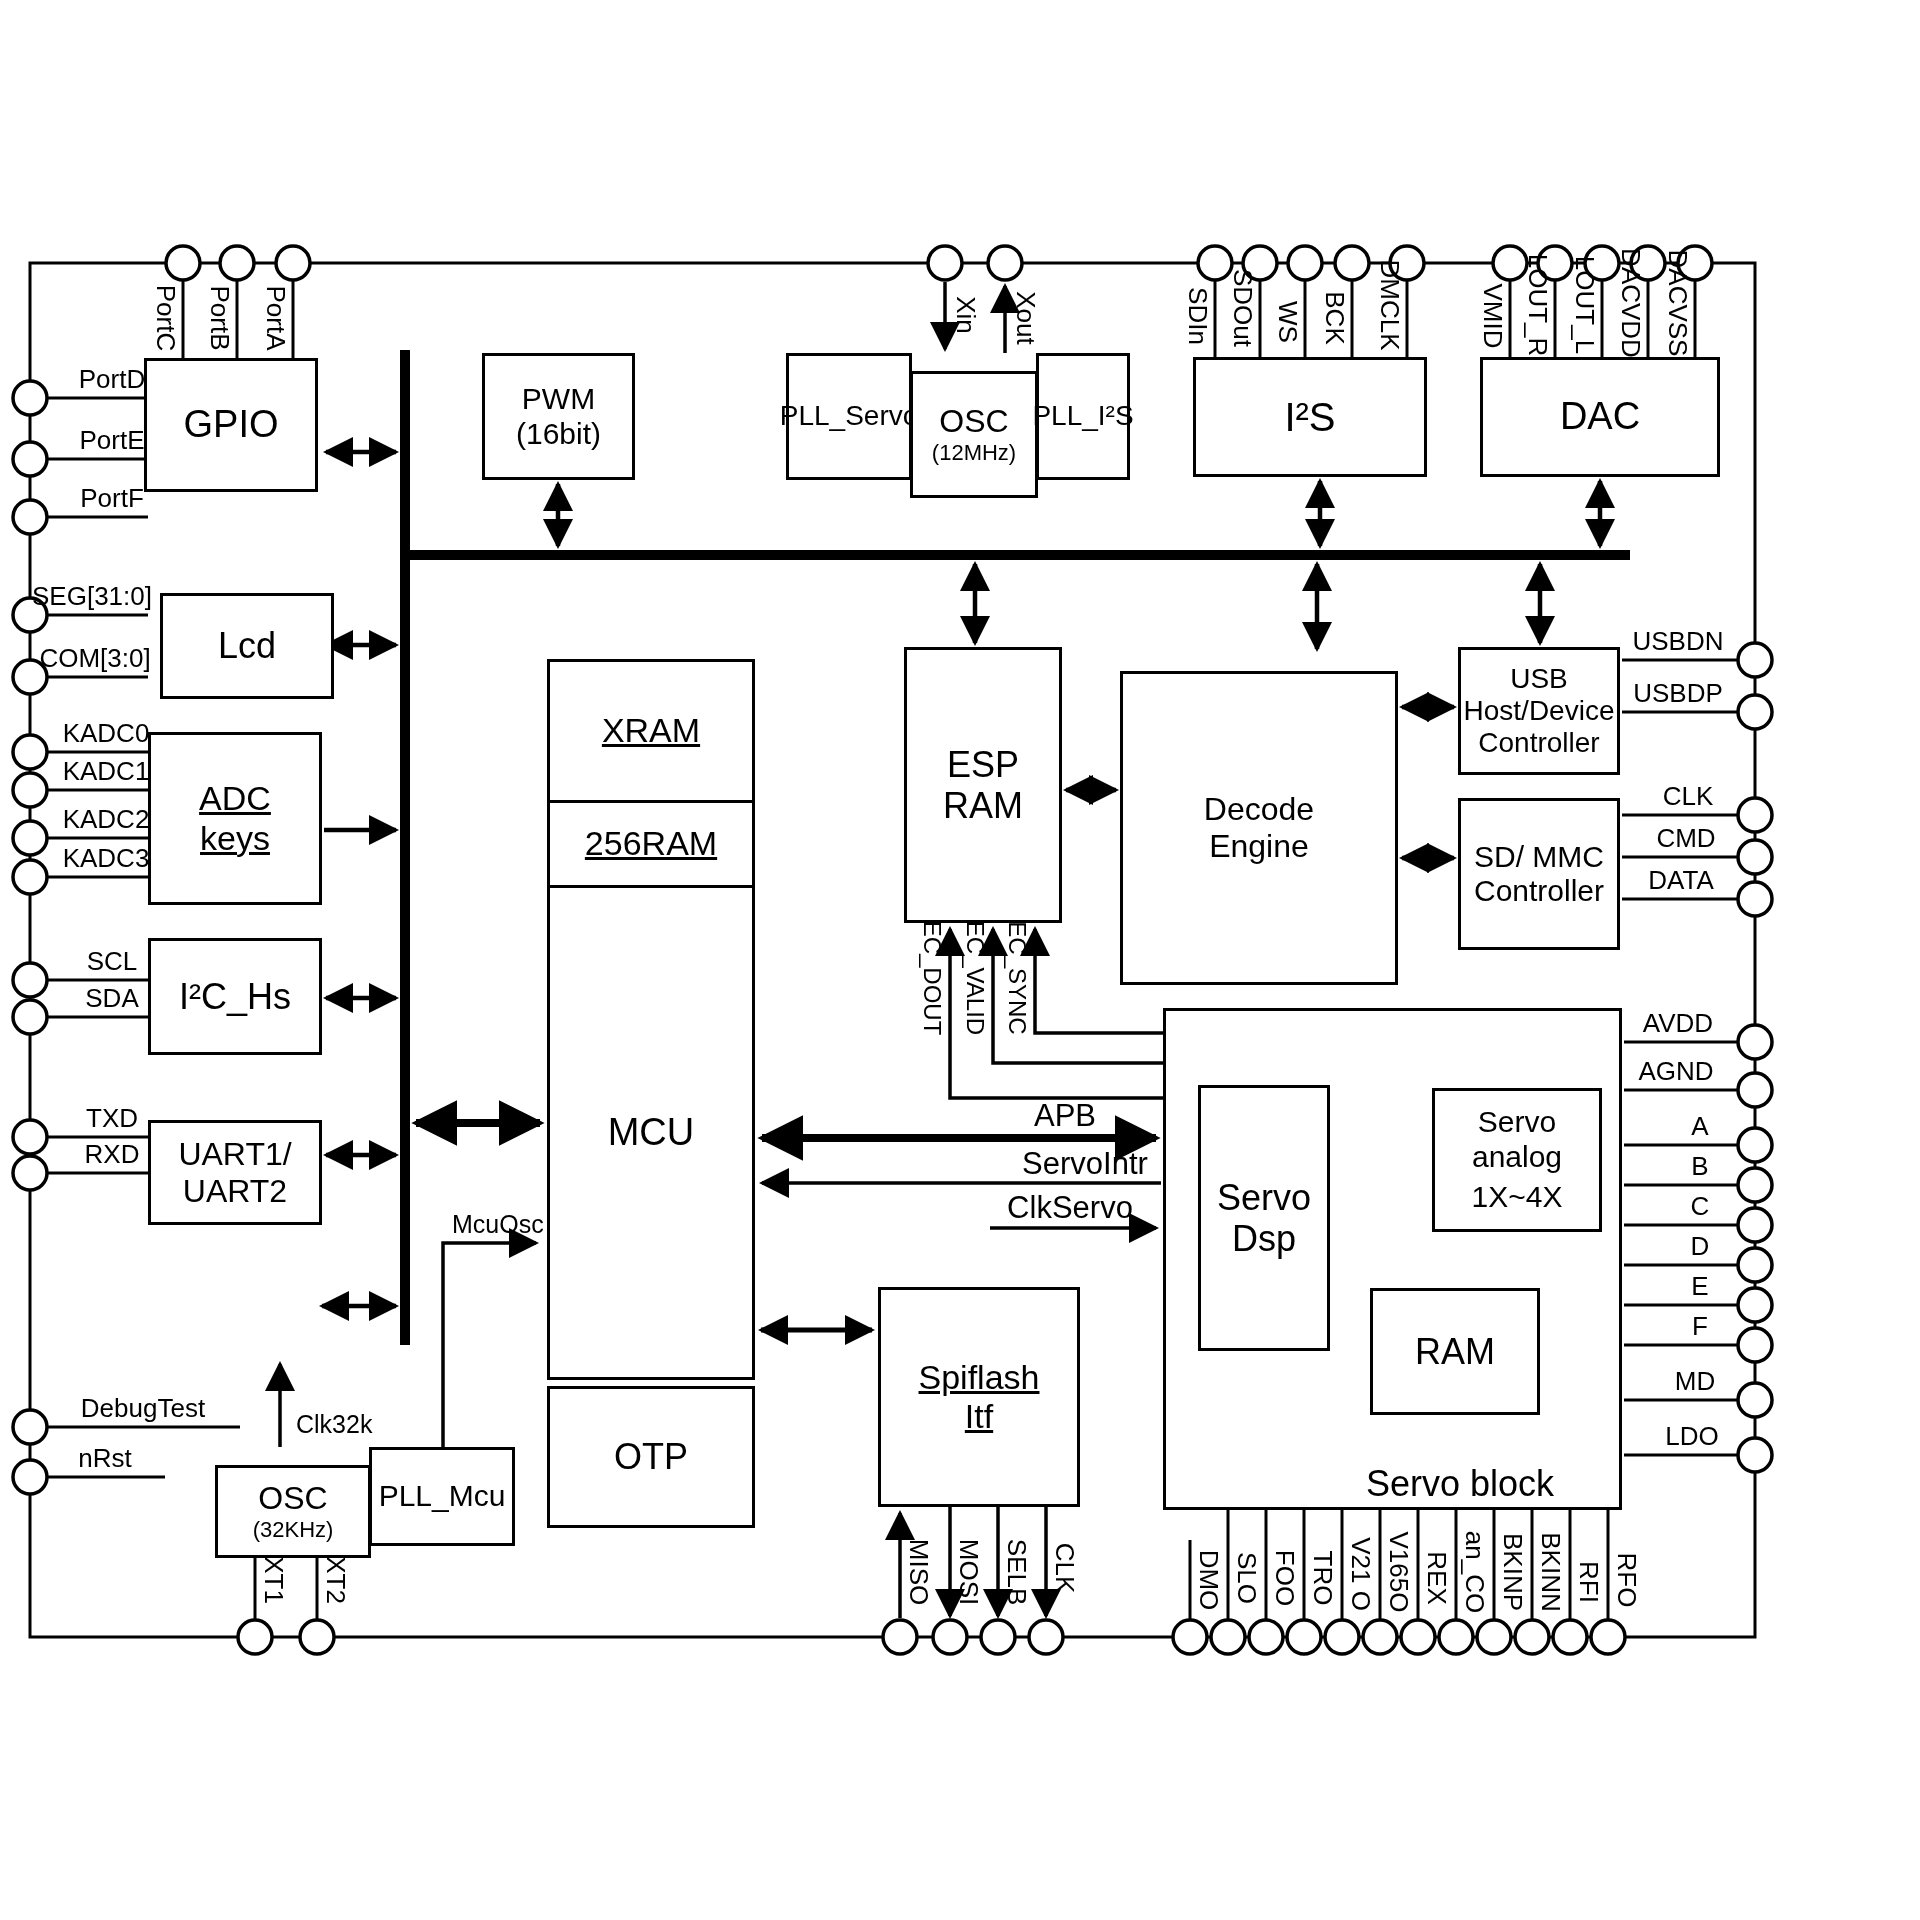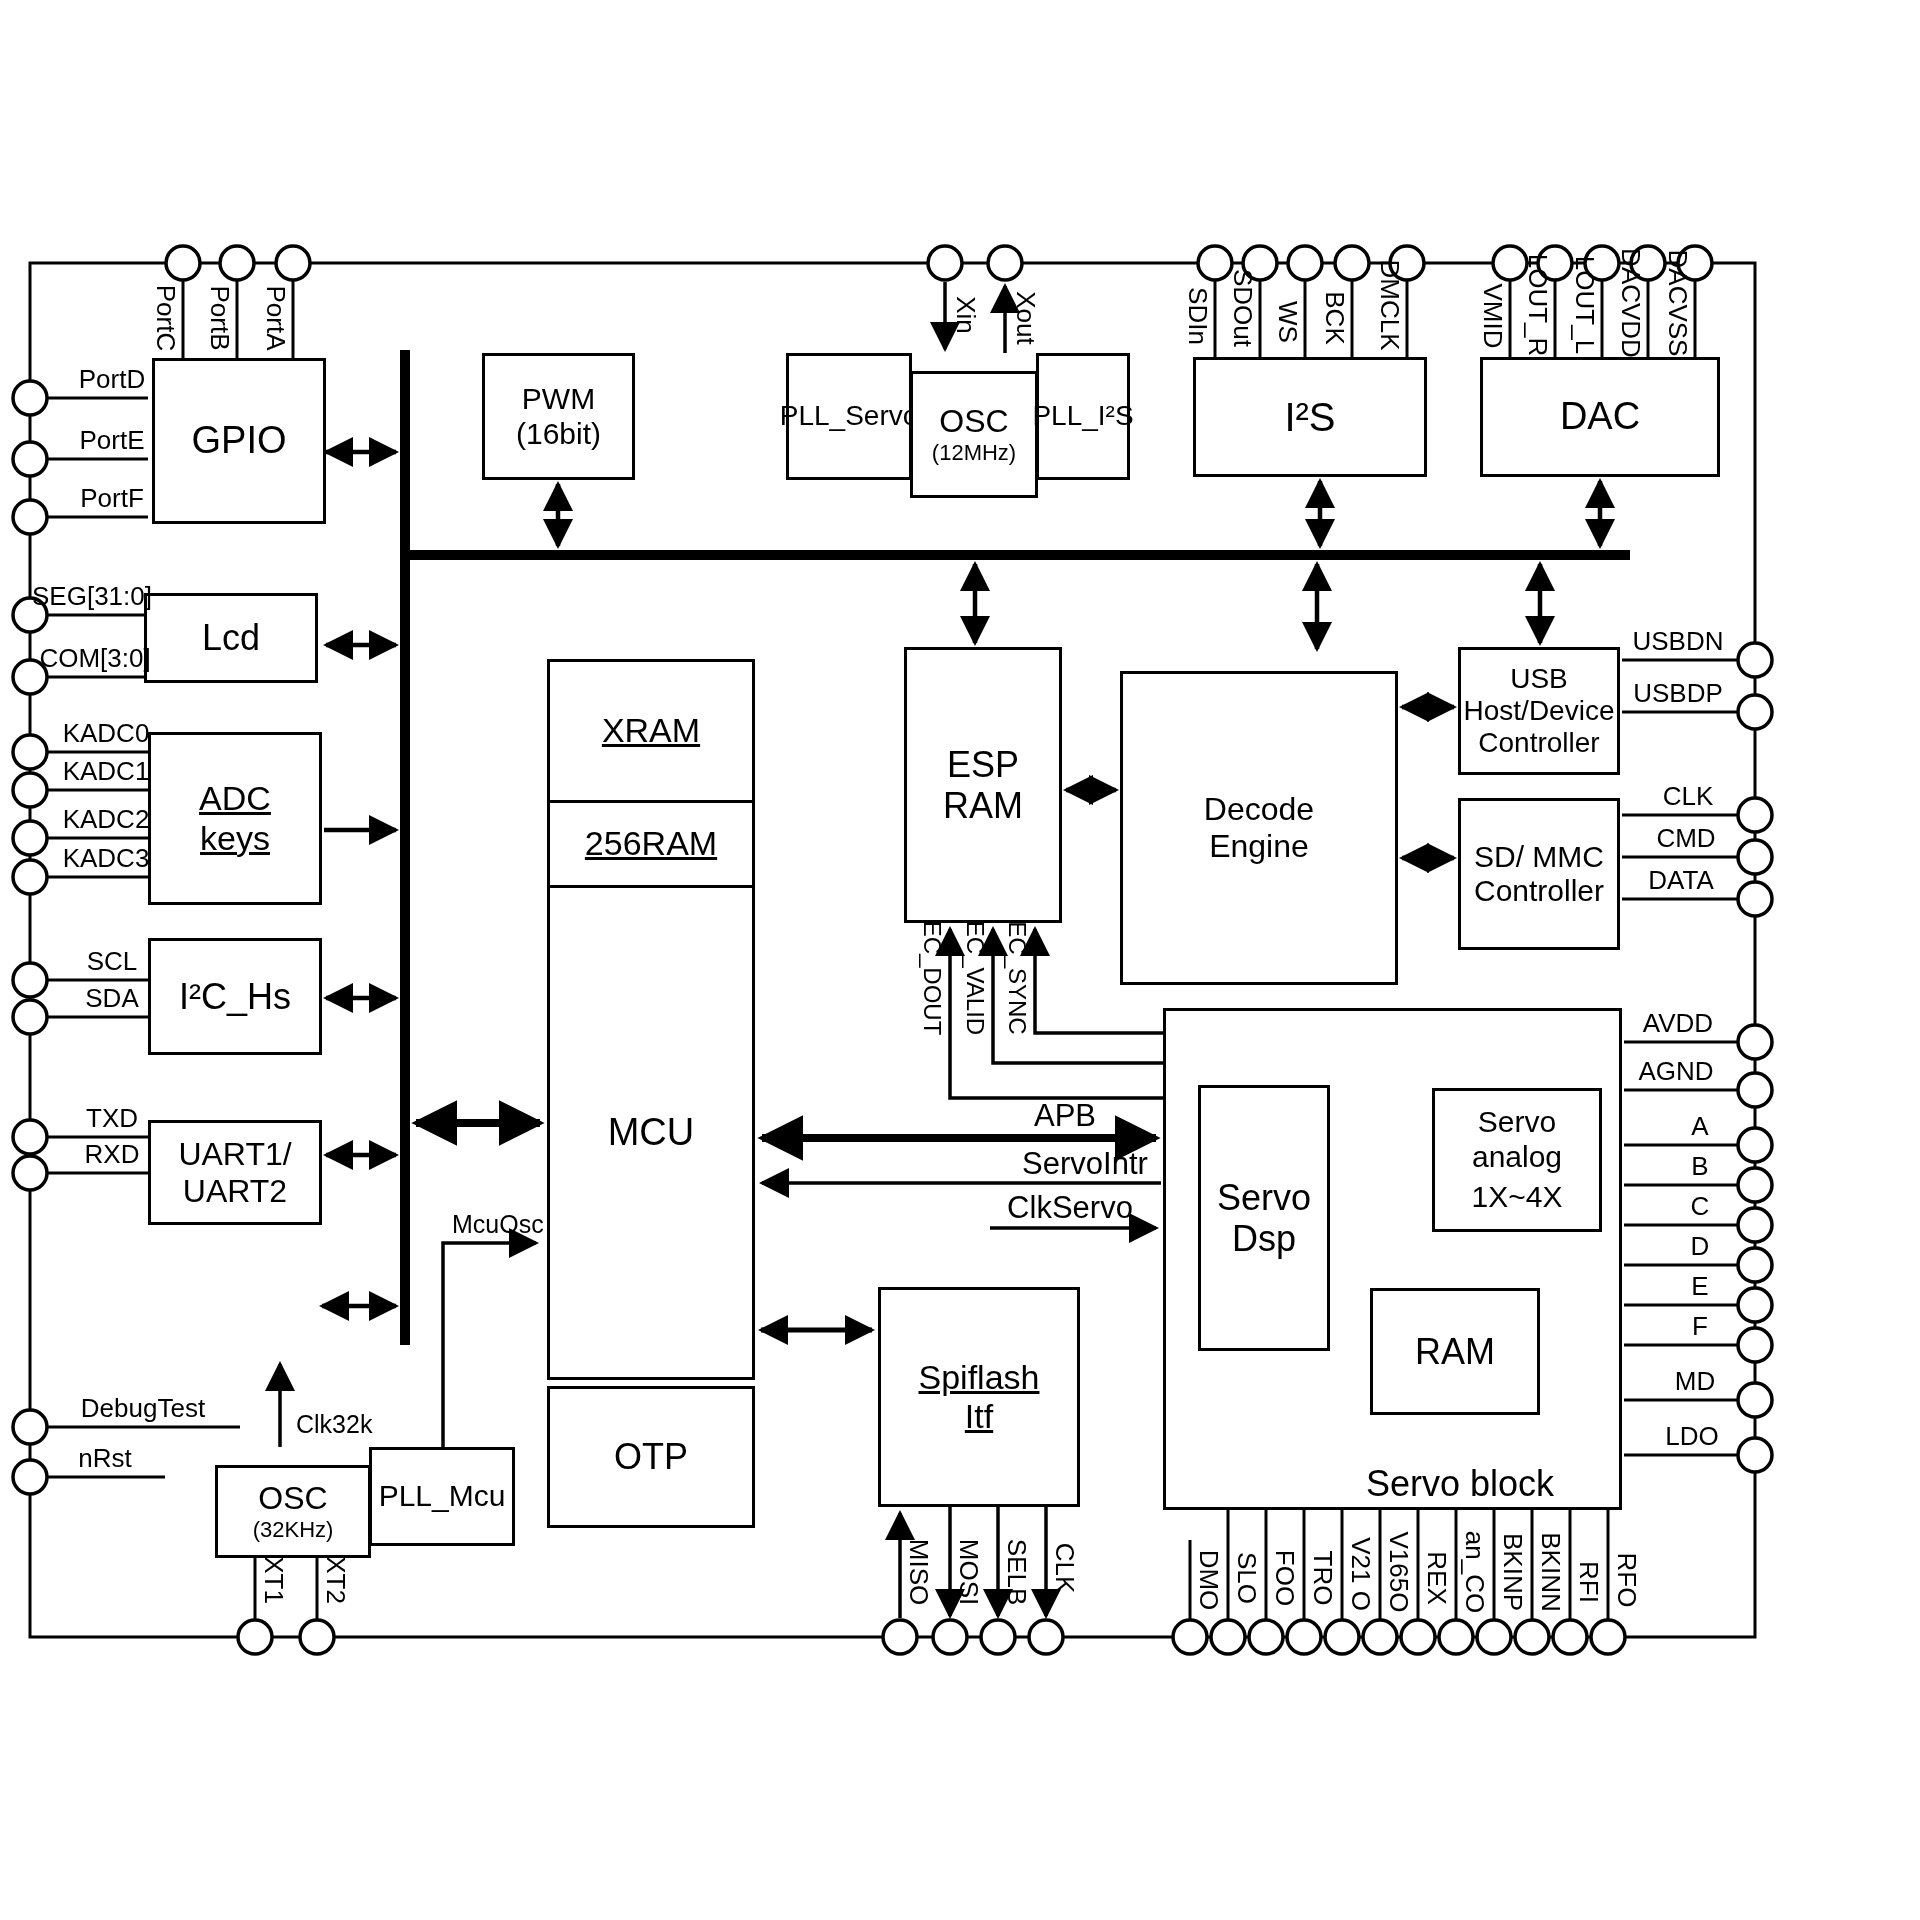--- a/index.html
+++ b/index.html
@@ -234,24 +234,24 @@
         <circle cx="1380" cy="1637" r="17"></circle>
     <circle cx="1418" cy="1637" r="17"></circle>
         <circle cx="1456" cy="1637" r="17"></circle>
     <circle cx="1494" cy="1637" r="17"></circle>
         <circle cx="1532" cy="1637" r="17"></circle>
     <circle cx="1570" cy="1637" r="17"></circle>
         <circle cx="1608" cy="1637" r="17"></circle>
   </g>
 </svg>
 
-<div class="box f38" style="left:152px;top:358px;width:174px;height:166px">
+<div class="box f38" style="left:144px;top:358px;width:174px;height:134px">
   <span>GPIO</span>
 </div>
-<div class="box f36" style="left:144px;top:593px;width:174px;height:90px">
+<div class="box f36" style="left:160px;top:593px;width:174px;height:106px">
   <span>Lcd</span>
 </div>
 <div class="box f34" style="left:148px;top:732px;width:174px;height:173px">
   <span>ADC</span>
   <span>keys</span>
 </div>
 <div class="box f36" style="left:148px;top:938px;width:174px;height:117px">
   <span>I²C_Hs</span>
 </div>
 <div class="box f32" style="left:148px;top:1102px;width:174px;height:105px">

